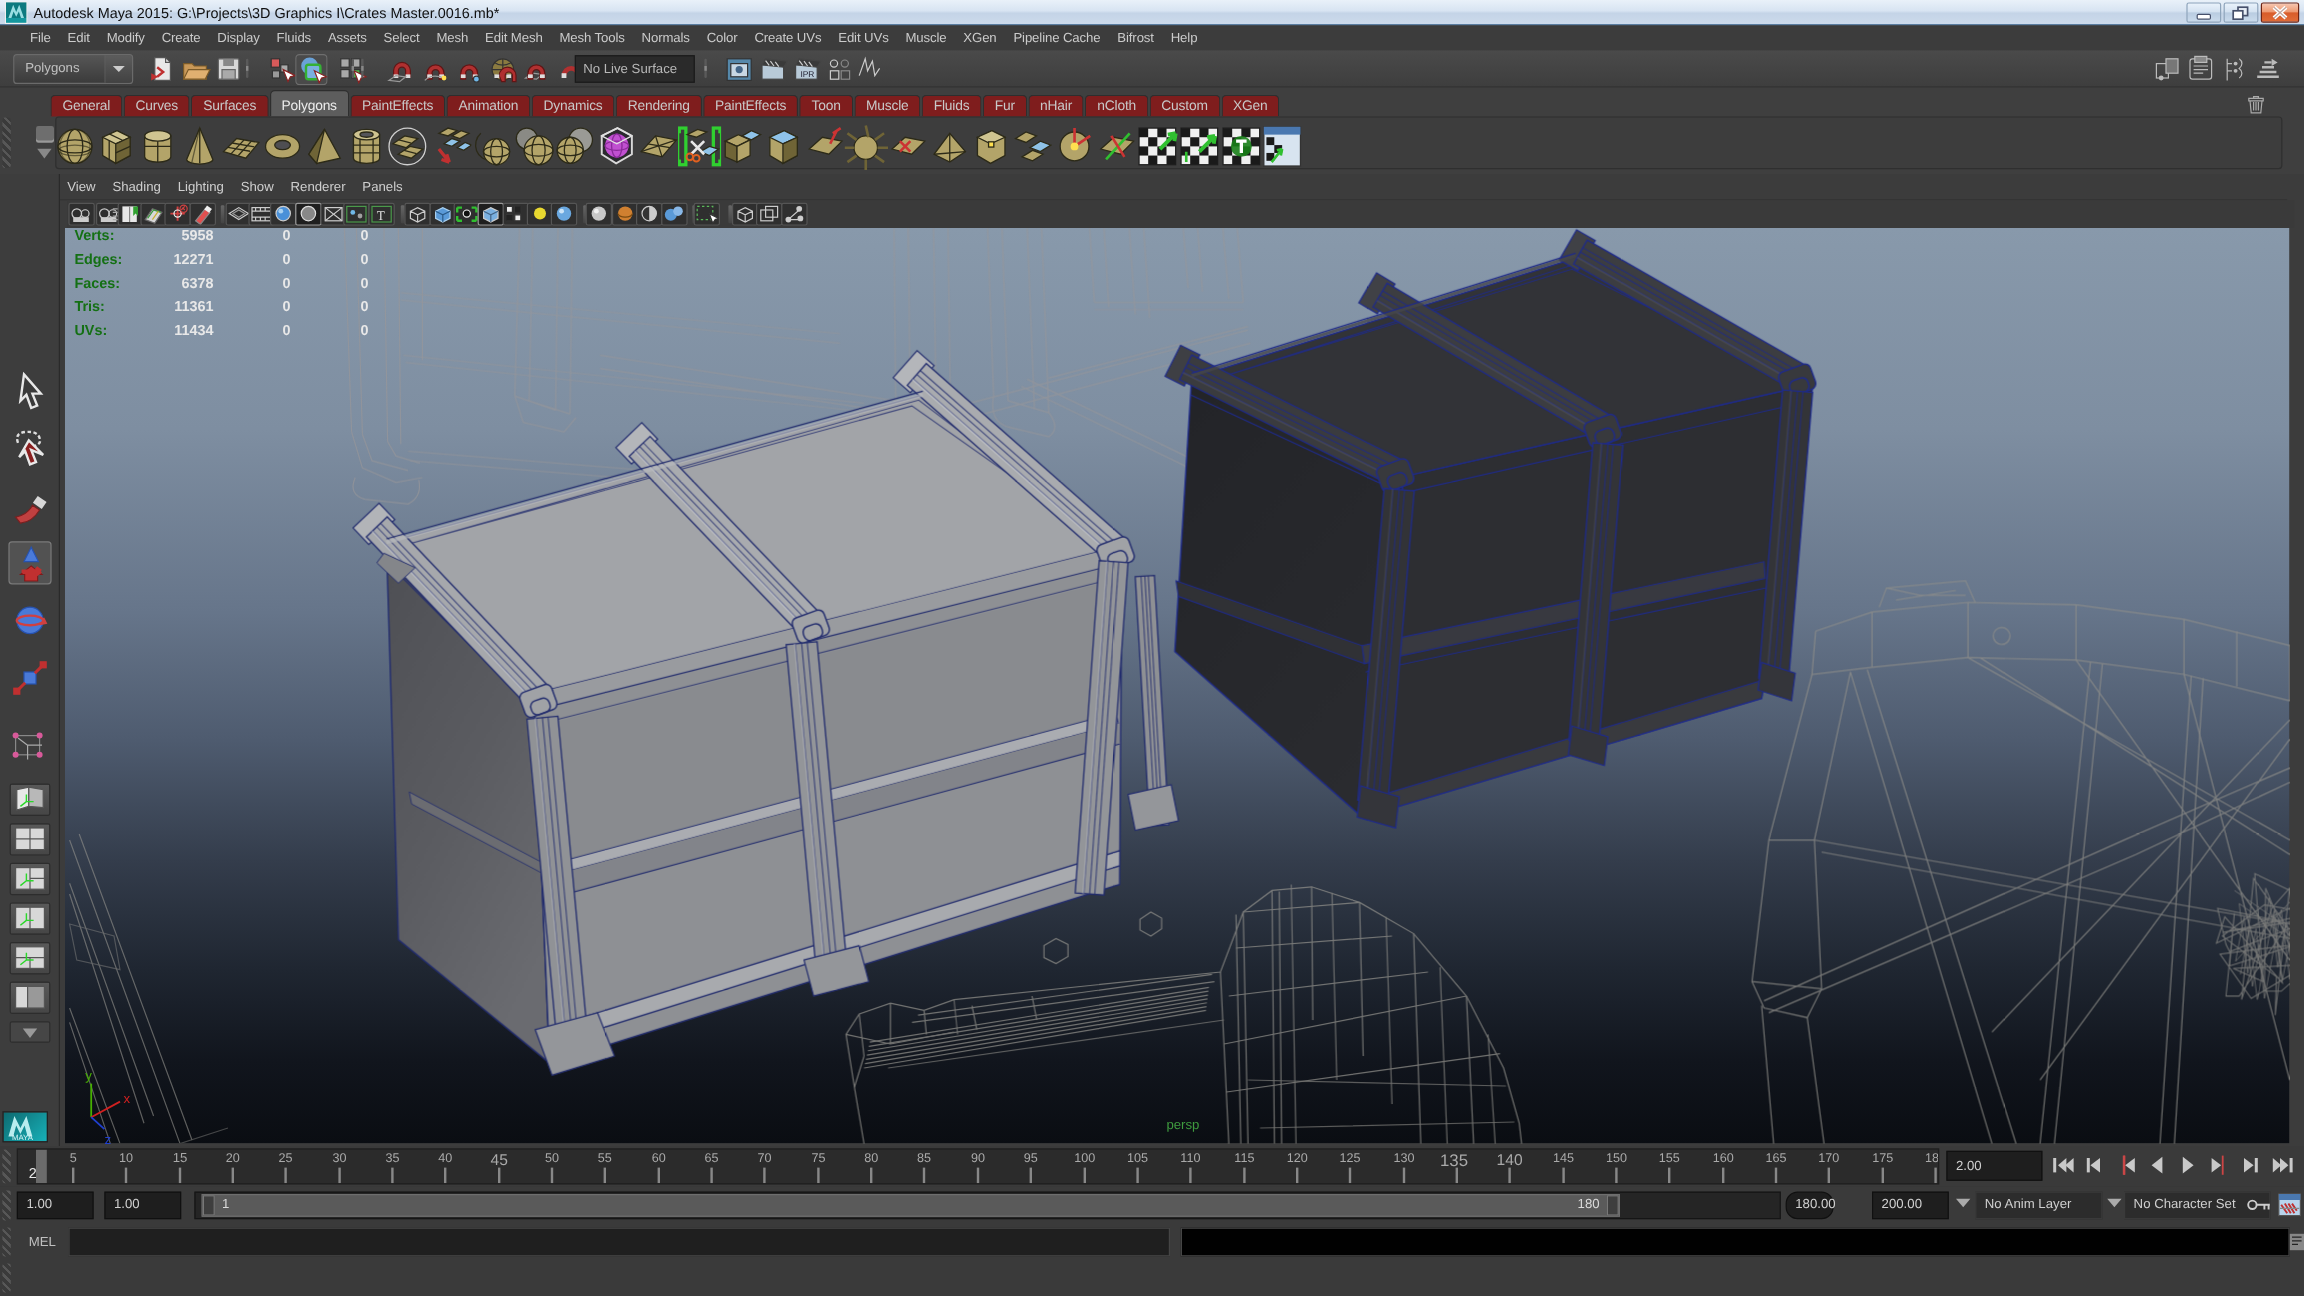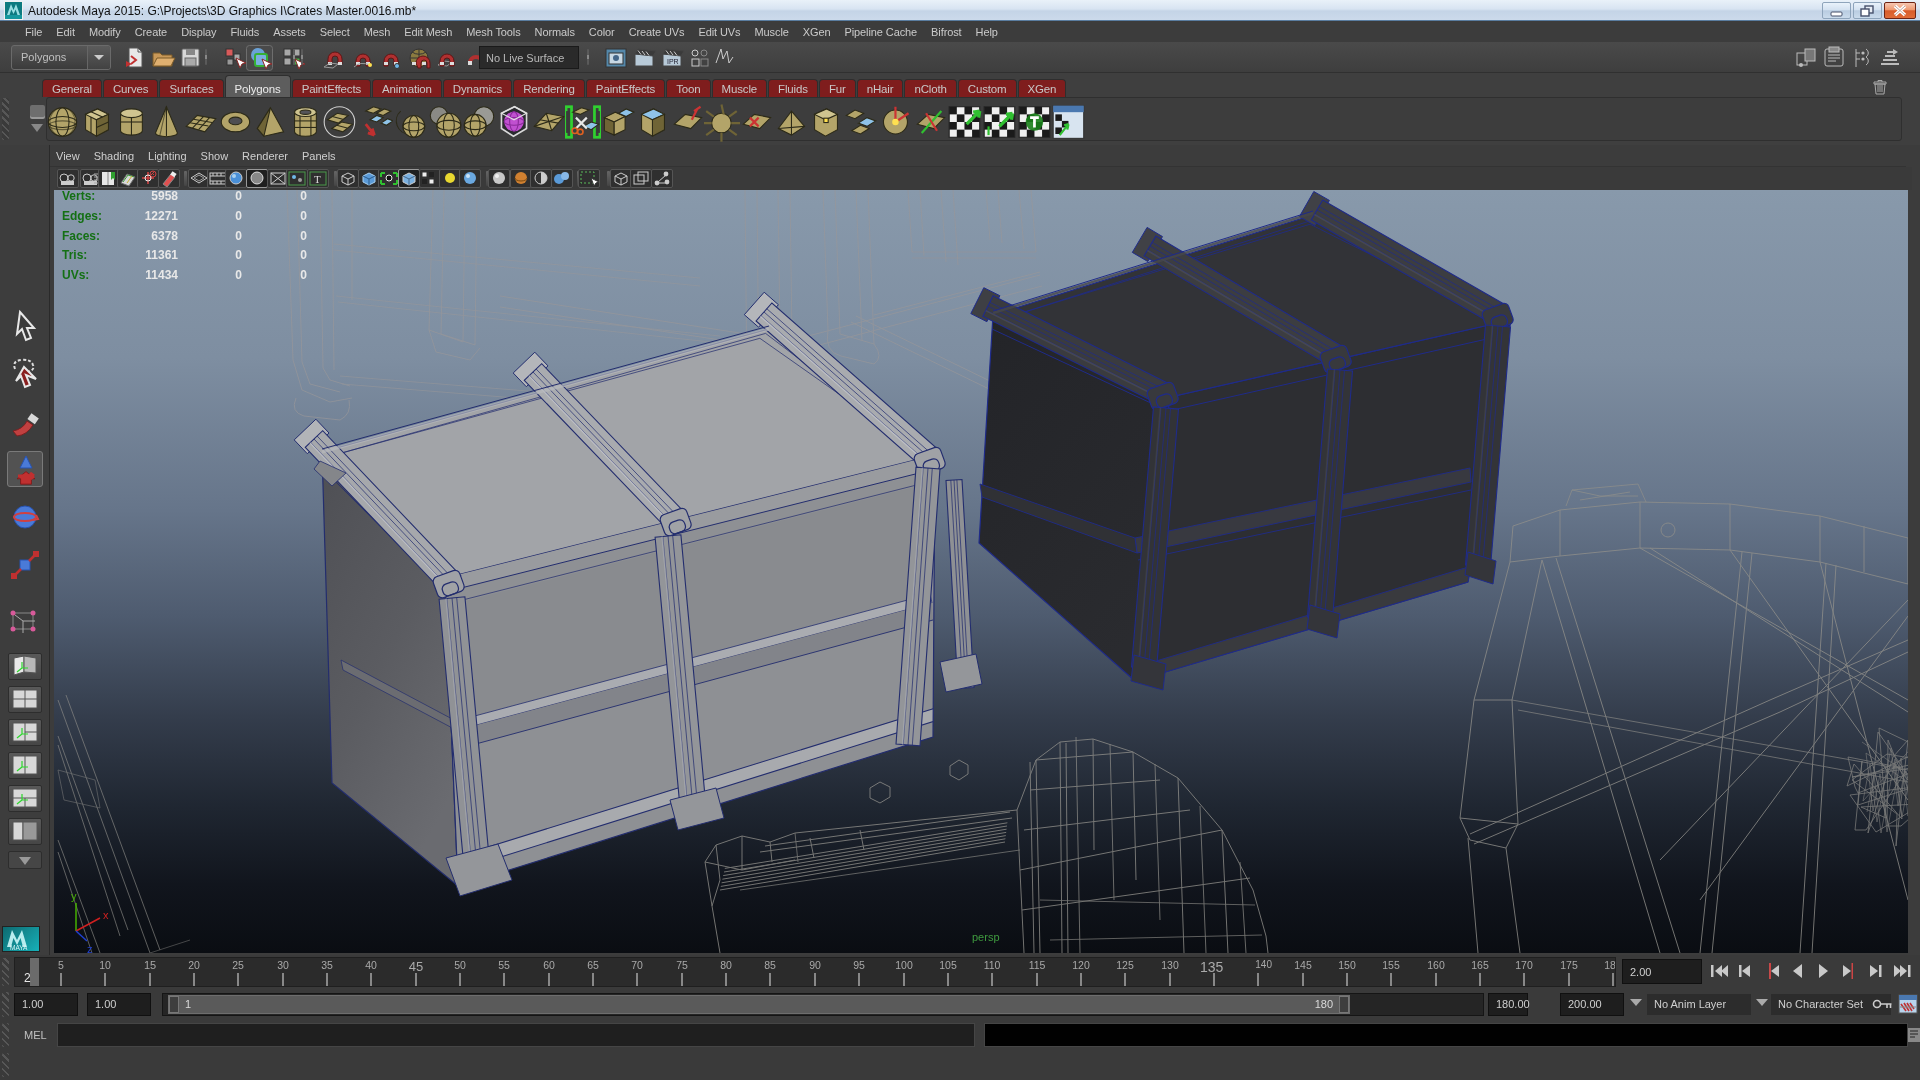--- a/index.html
+++ b/index.html
@@ -958,21 +958,21 @@
 <div style="position:absolute;left:1008px;top:1px;width:28px;text-align:center;font-size:10.5px;color:#a9a9a9;">115</div>
 <div style="position:absolute;left:1021px;top:15px;width:2px;height:13px;background:#888;"></div>
 <div style="position:absolute;left:1052px;top:1px;width:28px;text-align:center;font-size:10.5px;color:#a9a9a9;">120</div>
 <div style="position:absolute;left:1065px;top:15px;width:2px;height:13px;background:#888;"></div>
 <div style="position:absolute;left:1096px;top:1px;width:28px;text-align:center;font-size:10.5px;color:#a9a9a9;">125</div>
 <div style="position:absolute;left:1109px;top:15px;width:2px;height:13px;background:#888;"></div>
 <div style="position:absolute;left:1141px;top:1px;width:28px;text-align:center;font-size:10.5px;color:#a9a9a9;">130</div>
 <div style="position:absolute;left:1154px;top:15px;width:2px;height:13px;background:#888;"></div>
 <div style="position:absolute;left:1185px;top:1px;width:28px;font-size:14px;color:#a9a9a9;">135</div>
 <div style="position:absolute;left:1198px;top:15px;width:2px;height:13px;background:#888;"></div>
-<div style="position:absolute;left:1229px;top:1px;width:28px;text-align:right;font-size:10px;color:#a9a9a9;">140</div>
+<div style="position:absolute;left:1229px;top:1px;width:28px;text-align:center;font-size:13px;color:#a9a9a9;">140</div>
 <div style="position:absolute;left:1242px;top:15px;width:2px;height:13px;background:#888;"></div>
 <div style="position:absolute;left:1274px;top:1px;width:28px;text-align:center;font-size:10.5px;color:#a9a9a9;">145</div>
 <div style="position:absolute;left:1287px;top:15px;width:2px;height:13px;background:#888;"></div>
 <div style="position:absolute;left:1318px;top:1px;width:28px;text-align:center;font-size:10.5px;color:#a9a9a9;">150</div>
 <div style="position:absolute;left:1331px;top:15px;width:2px;height:13px;background:#888;"></div>
 <div style="position:absolute;left:1362px;top:1px;width:28px;text-align:center;font-size:10.5px;color:#a9a9a9;">155</div>
 <div style="position:absolute;left:1375px;top:15px;width:2px;height:13px;background:#888;"></div>
 <div style="position:absolute;left:1407px;top:1px;width:28px;text-align:center;font-size:10.5px;color:#a9a9a9;">160</div>
 <div style="position:absolute;left:1420px;top:15px;width:2px;height:13px;background:#888;"></div>
 <div style="position:absolute;left:1451px;top:1px;width:28px;text-align:center;font-size:10.5px;color:#a9a9a9;">165</div>
@@ -1026,21 +1026,21 @@
   <div class="rfield" style="left:14px;width:64px;">1.00</div>
   <div class="rfield" style="left:87px;width:64px;">1.00</div>
   <div id="rslider">
       <div id="rsinner">
     <div style="position:absolute;left:0px;top:0px;width:10px;height:17px;background:#3e3e3e;border:1px solid #777;"></div>
     <div style="position:absolute;right:0px;top:0px;width:10px;height:17px;background:#3e3e3e;border:1px solid #777;"></div>
     <span style="position:absolute;left:16px;top:2px;">1</span>
         <span style="position:absolute;right:16px;top:2px;">180</span>
       </div>
   </div>
-  <div class="rfield" style="left:1488px;width:40px;">180.00</div>
+  <div class="rfield" style="left:1488px;width:40px;border-radius:10px;">180.00</div>
   <div class="rfield" style="left:1560px;width:64px;">200.00</div>
   <div style="position:absolute;left:1630px;top:10px;width:0;height:0;border:6px solid transparent;border-top:7px solid #aaa;"></div>
   <div class="rfield" style="left:1646px;width:106px;background:#2c2c2c;border-color:#3a3a3a;">No Anim Layer</div>
   <div style="position:absolute;left:1756px;top:10px;width:0;height:0;border:6px solid transparent;border-top:7px solid #aaa;"></div>
   <div class="rfield" style="left:1770px;width:122px;background:#2c2c2c;border-color:#3a3a3a;">No Character Set</div>
   <svg style="position:absolute;left:1872px;top:8px;" width="22" height="14" viewBox="0 0 22 14">
       <circle cx="5" cy="7" r="3.5" fill="none" stroke="#ccc" stroke-width="1.6"></circle>
       <path d="M8.5 7 h11 M15 7 v4 M18.5 7 v4" stroke="#ccc" stroke-width="1.6"></path>
     </svg>
   <svg style="position:absolute;left:1898px;top:5px;" width="20" height="20" viewBox="0 0 20 20">

